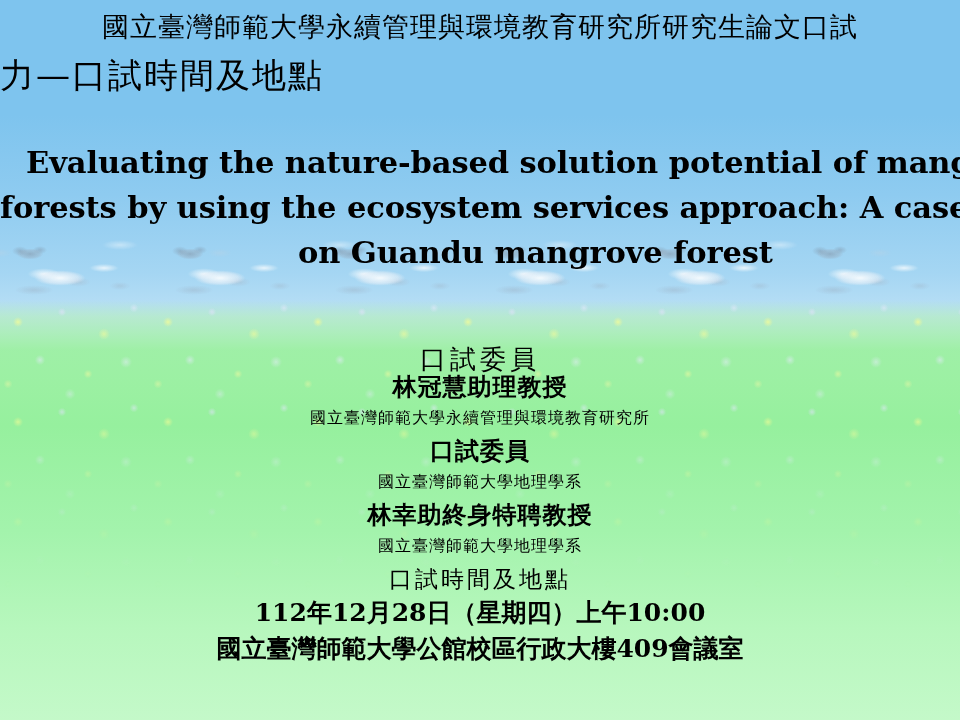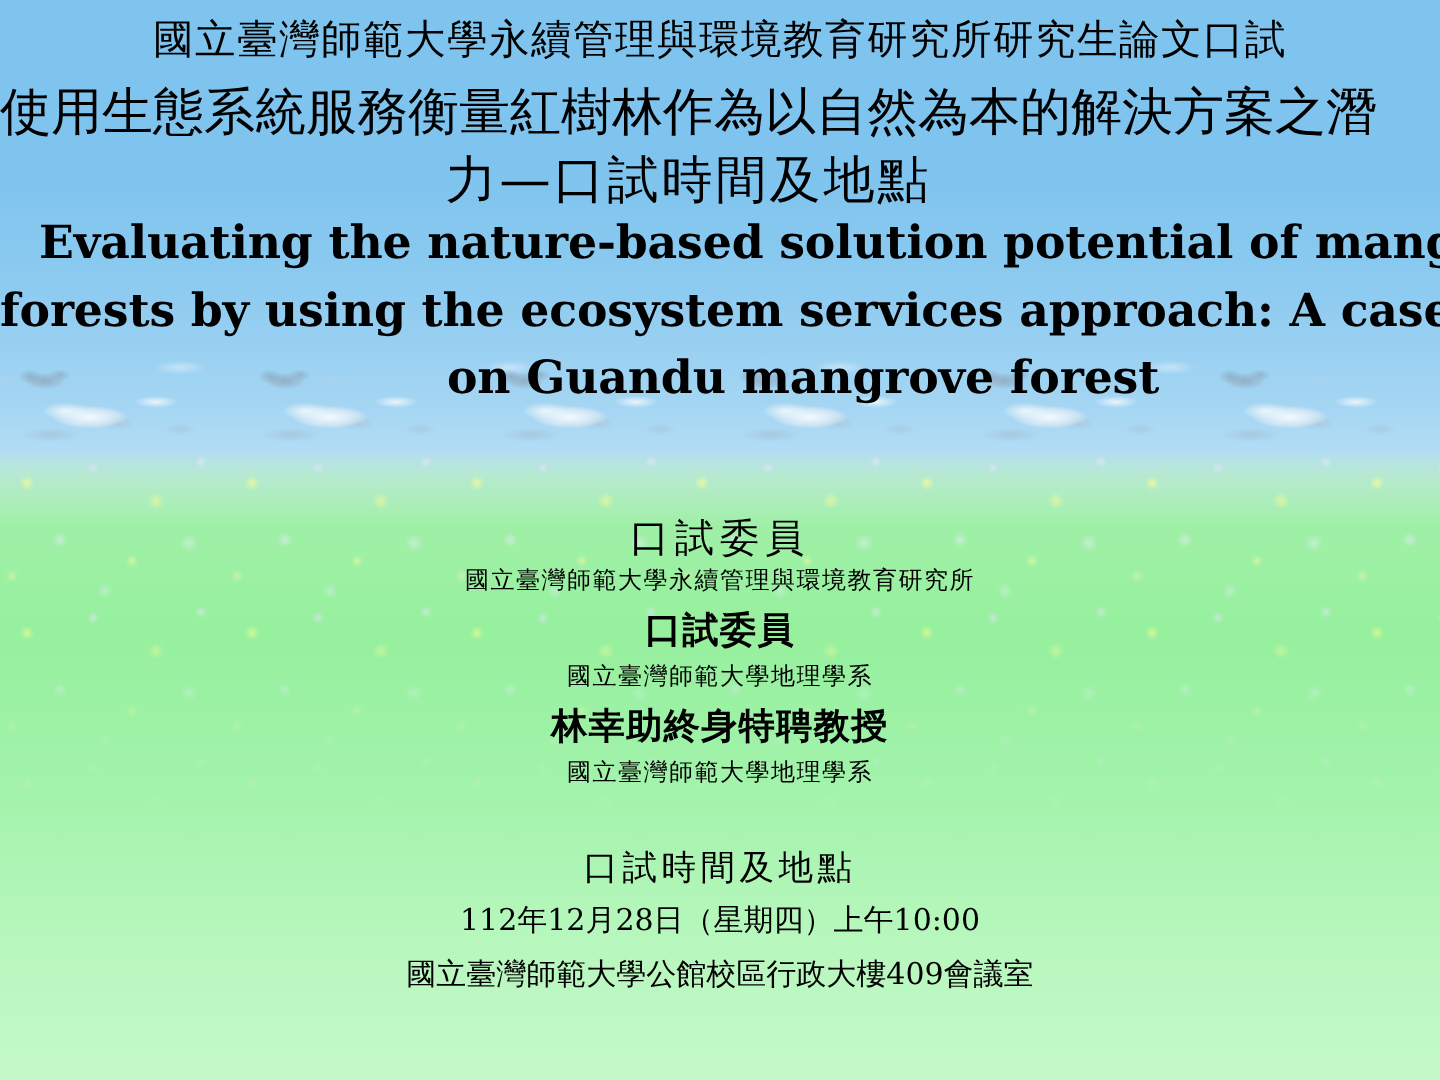--- a/index.html
+++ b/index.html
@@ -213,57 +213,58 @@
     width: 100%;
   }
   .logistics-heading {
     display: block;
     font-size: 23px;
     letter-spacing: 3px;
     line-height: 31px;
   }
   .logistics-line {
     display: block;
-    font-size: 20px;
+    font-size: 25px;
     letter-spacing: 0px;
     line-height: 36px;
+    font-weight: bold;
   }
 </style>
 </head>
 <body>
 
 <div id="slide">
 
   <div class="bg-layer bg-sky"></div>
   <div class="bg-layer bg-clouds-far"></div>
   <div class="bg-layer bg-clouds"></div>
   <div class="bg-layer bg-ground"></div>
   <div class="bg-layer bg-flowers"></div>
 
   <div class="content">
 
     <div class="line cjk header-line">國立臺灣師範大學永續管理與環境教育研究所研究生論文口試</div>
 
     <div class="title-zh">
-      <span class="line cjk l1">使用生態系統服務衡量紅樹林作為以自然為本的解決方案之潛</span>
       <span class="line cjk l2">力—口試時間及地點</span>
     </div>
 
     <div class="title-en">
       <span class="line">Evaluating the nature-based solution potential of mangrove</span>
       <span class="line">forests by using the ecosystem services approach: A case study</span>
       <span class="line">on Guandu mangrove forest</span>
     </div>
 
 
     <div class="line cjk committee-heading">口試委員</div>
 
     <div class="committee">
 
       <div class="member">
+        <span class="member-name cjk">林冠慧助理教授</span>
         <span class="member-affil cjk">國立臺灣師範大學永續管理與環境教育研究所</span>
       </div>
 
       <div class="member">
         <span class="member-name cjk">口試委員</span>
         <span class="member-affil cjk">國立臺灣師範大學地理學系</span>
       </div>
 
       <div class="member">
         <span class="member-name cjk">林幸助終身特聘教授</span>

